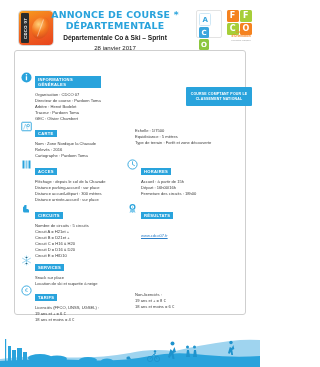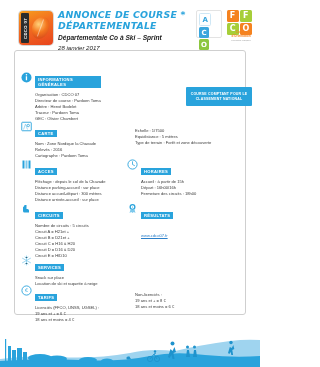--- a/index.html
+++ b/index.html
@@ -38,21 +38,21 @@
     position:absolute;right:4px;top:6px;width:17px;height:22px;
     background:radial-gradient(circle at 35% 35%,#ffd27a 0%,#f4761f 45%,#c8361a 100%);
     border-radius:60% 30% 55% 40%/50% 45% 55% 50%;
     transform:rotate(12deg);
   }
   .logo-cdco .leaf:after{
     content:"";position:absolute;left:48%;top:8%;width:1.2px;height:80%;
     background:rgba(255,255,255,.45);transform:rotate(8deg);
   }
 
-  .header-text{position:absolute;left:58px;top:9px;width:130px;text-align:left;font-style:italic;}
+  .header-text{position:absolute;left:50px;top:9px;width:130px;text-align:center;}
   .h-title{
     color:#29a3dc;font-size:9.4px;font-weight:bold;letter-spacing:.2px;
     line-height:11px;
     font-family:"DejaVu Sans", sans-serif;
   }
   .h-sub1{color:#1a1a1a;font-size:6.6px;font-weight:bold;margin-top:3px;line-height:8px;}
   .h-sub2{color:#1a1a1a;font-size:6.1px;margin-top:2px;line-height:7px;}
   .h-sub3{color:#1a1a1a;font-size:3.8px;font-weight:bold;margin-top:2px;line-height:5px;}
 
   

